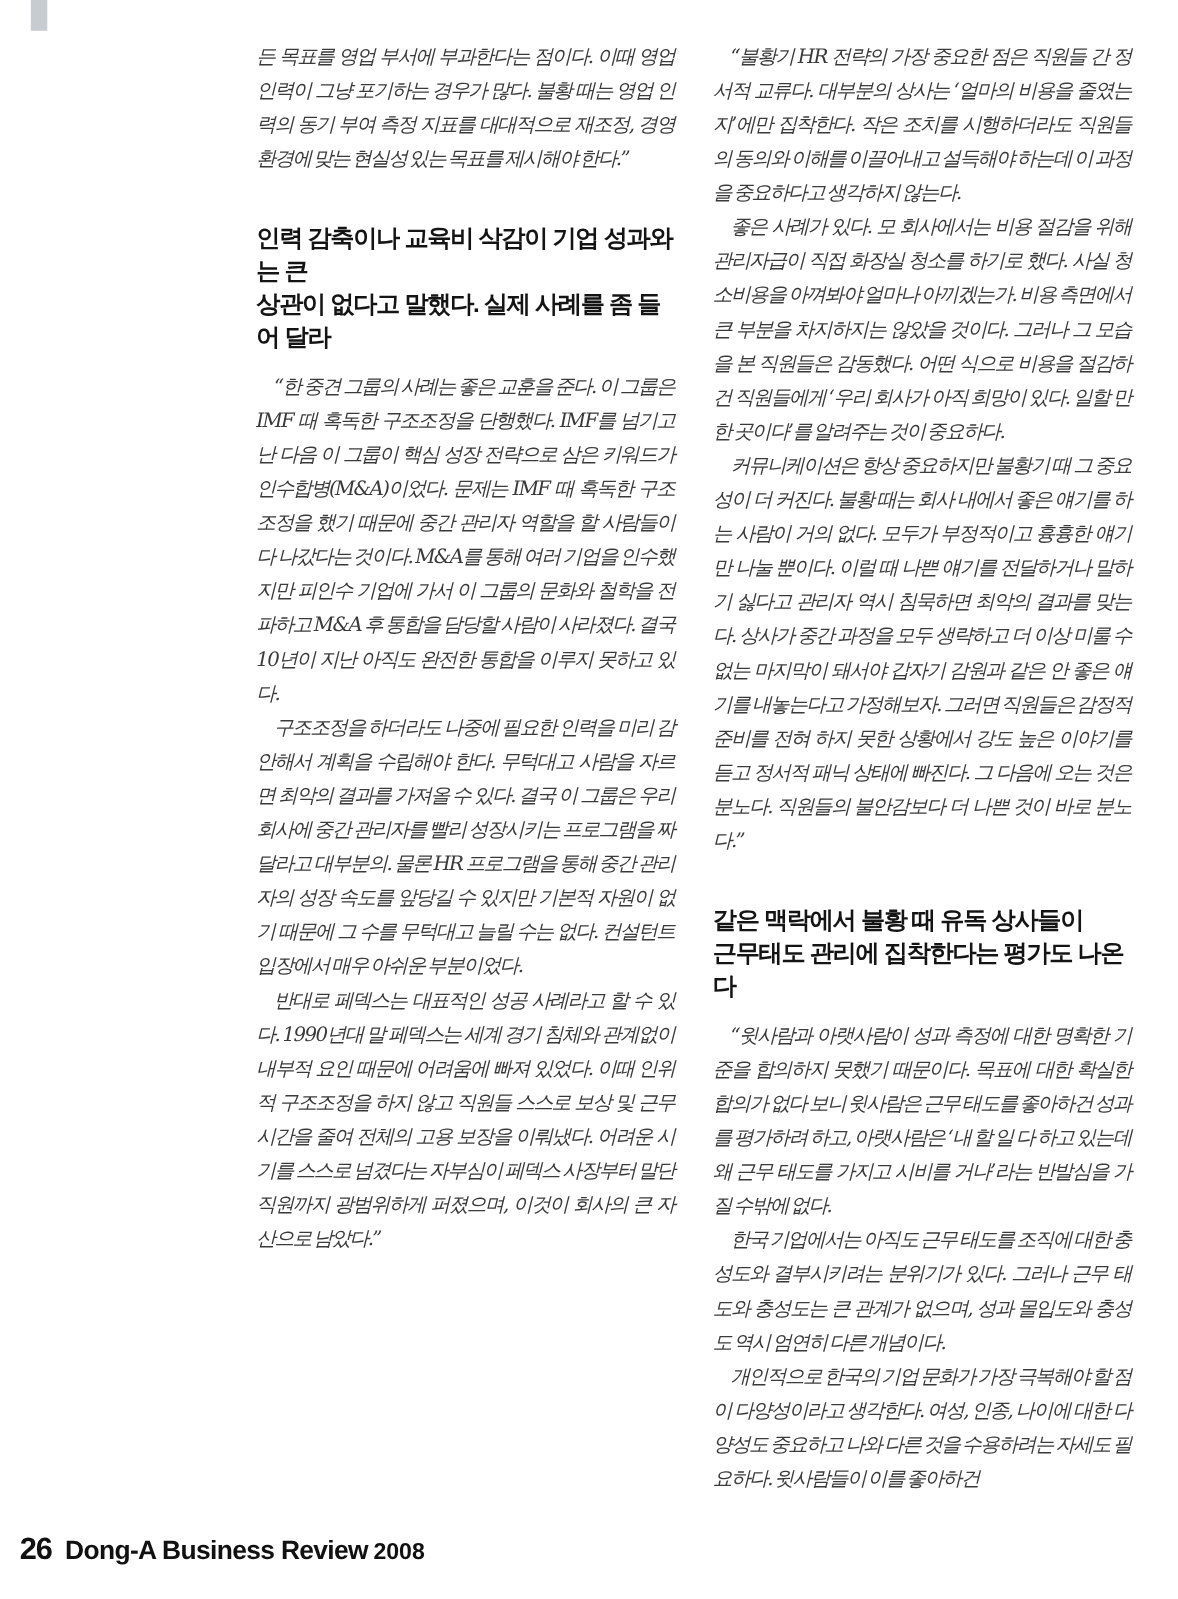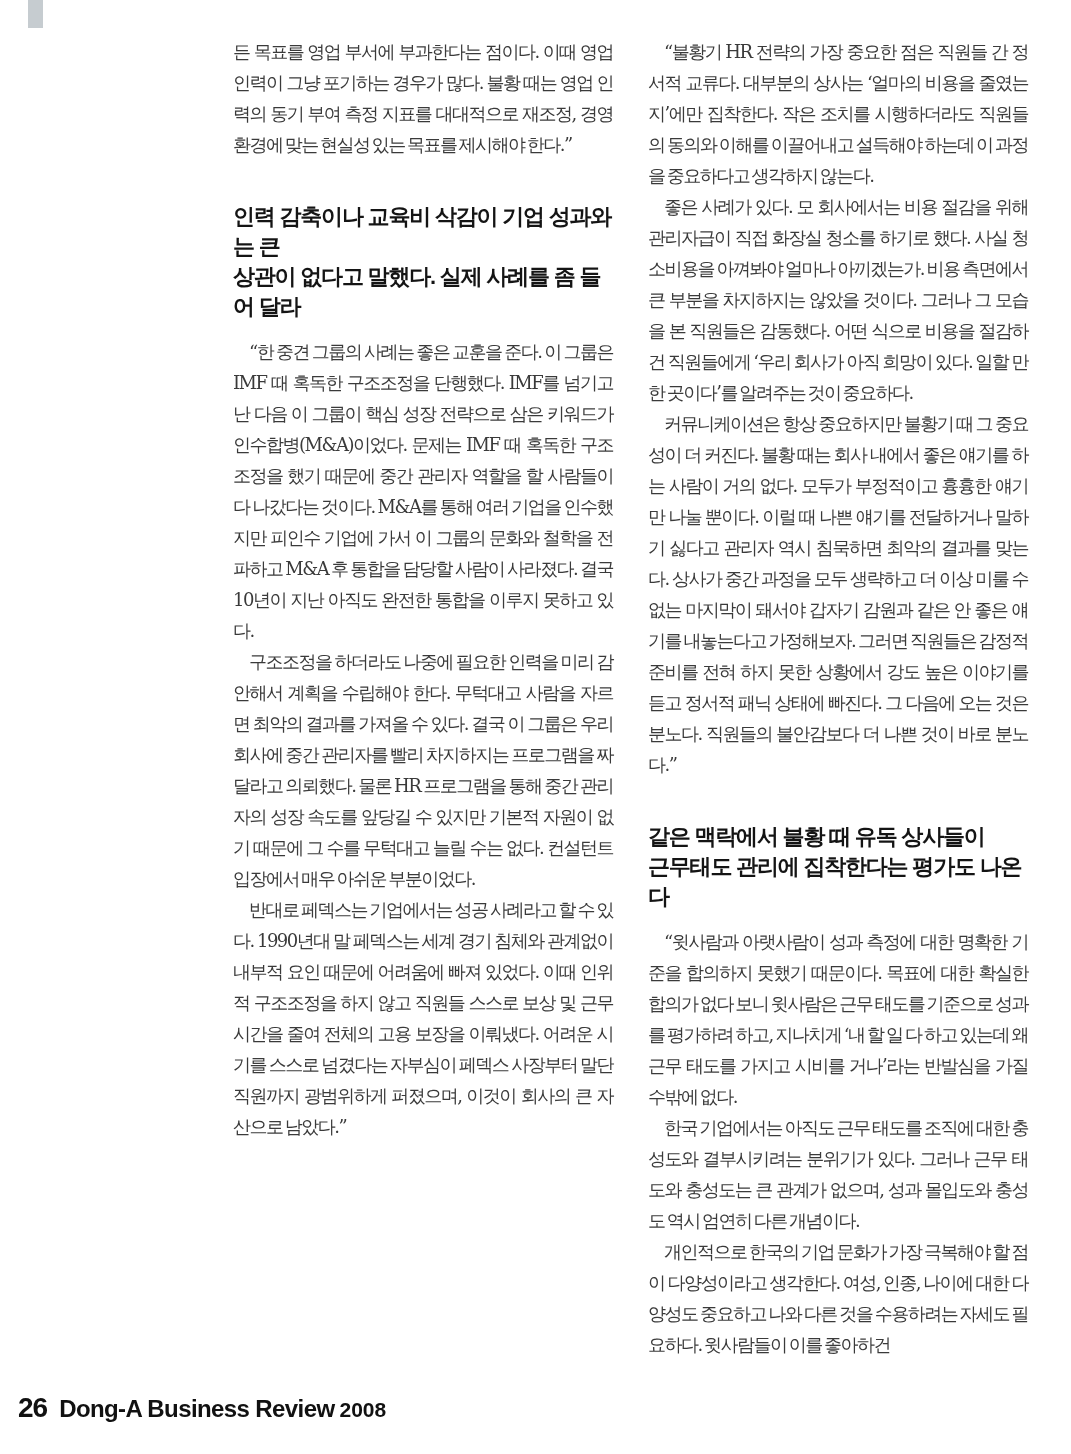--- a/index.html
+++ b/index.html
@@ -37,20 +37,21 @@
   }
   .body-para {
     font-size: 18px;
     line-height: 31px;
     letter-spacing: -1.5px;
     word-spacing: -2px;
     color: #3a3a3a;
     text-align: justify;
     word-break: break-all;
     margin: 0;
+    font-style: italic;
   }
   .body-para.indent {
     text-indent: 16px;
   }
   .heading {
     font-family: "Liberation Sans", "DejaVu Sans", sans-serif;
     font-weight: bold;
     font-size: 22px;
     line-height: 30px;
     letter-spacing: -1.2px;
@@ -89,31 +90,31 @@
 
   <div class="edge-mark"></div>
 
   <div class="columns">
 
     <div class="col">
       <p class="body-para">든 목표를 영업 부서에 부과한다는 점이다. 이때 영업 인력이 그냥 포기하는 경우가 많다. 불황 때는 영업 인력의 동기 부여 측정 지표를 대대적으로 재조정, 경영 환경에 맞는 현실성 있는 목표를 제시해야 한다.”</p>
       <div class="heading">인력 감축이나 교육비 삭감이 기업 성과와는 큰
 상관이 없다고 말했다. 실제 사례를 좀 들어 달라</div>
       <p class="body-para indent">“한 중견 그룹의 사례는 좋은 교훈을 준다. 이 그룹은 IMF 때 혹독한 구조조정을 단행했다. IMF를 넘기고 난 다음 이 그룹이 핵심 성장 전략으로 삼은 키워드가 인수합병(M&amp;A)이었다. 문제는 IMF 때 혹독한 구조조정을 했기 때문에 중간 관리자 역할을 할 사람들이 다 나갔다는 것이다. M&amp;A를 통해 여러 기업을 인수했지만 피인수 기업에 가서 이 그룹의 문화와 철학을 전파하고 M&amp;A 후 통합을 담당할 사람이 사라졌다. 결국 10년이 지난 아직도 완전한 통합을 이루지 못하고 있다.</p>
-      <p class="body-para indent">구조조정을 하더라도 나중에 필요한 인력을 미리 감안해서 계획을 수립해야 한다. 무턱대고 사람을 자르면 최악의 결과를 가져올 수 있다. 결국 이 그룹은 우리 회사에 중간 관리자를 빨리 차지하지는 프로그램을 짜 달라고 의뢰했다. 물론 HR 프로그램을 통해 중간 관리자의 성장 속도를 앞당길 수 있지만 기본적 자원이 없기 때문에 그 수를 무턱대고 늘릴 수는 없다. 컨설턴트 입장에서 매우 아쉬운 부분이었다.</p>
-      <p class="body-para indent">반대로 페덱스는 기업에서는 성공 사례라고 할 수 있다. 1990년대 말 페덱스는 세계 경기 침체와 관계없이 내부적 요인 때문에 어려움에 빠져 있었다. 이때 인위적 구조조정을 하지 않고 직원들 스스로 보상 및 근무시간을 줄여 전체의 고용 보장을 이뤄냈다. 어려운 시기를 스스로 넘겼다는 자부심이 페덱스 사장부터 말단 직원까지 광범위하게 퍼졌으며, 이것이 회사의 큰 자산으로 남았다.”</p>
+      <p class="body-para indent">구조조정을 하더라도 나중에 필요한 인력을 미리 감안해서 계획을 수립해야 한다. 무턱대고 사람을 자르면 최악의 결과를 가져올 수 있다. 결국 이 그룹은 우리 회사에 중간 관리자를 빨리 성장시키는 프로그램을 짜 달라고 대부분의. 물론 HR 프로그램을 통해 중간 관리자의 성장 속도를 앞당길 수 있지만 기본적 자원이 없기 때문에 그 수를 무턱대고 늘릴 수는 없다. 컨설턴트 입장에서 매우 아쉬운 부분이었다.</p>
+      <p class="body-para indent">반대로 페덱스는 대표적인 성공 사례라고 할 수 있다. 1990년대 말 페덱스는 세계 경기 침체와 관계없이 내부적 요인 때문에 어려움에 빠져 있었다. 이때 인위적 구조조정을 하지 않고 직원들 스스로 보상 및 근무시간을 줄여 전체의 고용 보장을 이뤄냈다. 어려운 시기를 스스로 넘겼다는 자부심이 페덱스 사장부터 말단 직원까지 광범위하게 퍼졌으며, 이것이 회사의 큰 자산으로 남았다.”</p>
     </div>
 
     <div class="col">
       <p class="body-para indent">“불황기 HR 전략의 가장 중요한 점은 직원들 간 정서적 교류다. 대부분의 상사는 ‘얼마의 비용을 줄였는지’에만 집착한다. 작은 조치를 시행하더라도 직원들의 동의와 이해를 이끌어내고 설득해야 하는데 이 과정을 중요하다고 생각하지 않는다.</p>
       <p class="body-para indent">좋은 사례가 있다. 모 회사에서는 비용 절감을 위해 관리자급이 직접 화장실 청소를 하기로 했다. 사실 청소비용을 아껴봐야 얼마나 아끼겠는가. 비용 측면에서 큰 부분을 차지하지는 않았을 것이다. 그러나 그 모습을 본 직원들은 감동했다. 어떤 식으로 비용을 절감하건 직원들에게 ‘우리 회사가 아직 희망이 있다. 일할 만한 곳이다’를 알려주는 것이 중요하다.</p>
       <p class="body-para indent">커뮤니케이션은 항상 중요하지만 불황기 때 그 중요성이 더 커진다. 불황 때는 회사 내에서 좋은 얘기를 하는 사람이 거의 없다. 모두가 부정적이고 흉흉한 얘기만 나눌 뿐이다. 이럴 때 나쁜 얘기를 전달하거나 말하기 싫다고 관리자 역시 침묵하면 최악의 결과를 맞는다. 상사가 중간 과정을 모두 생략하고 더 이상 미룰 수 없는 마지막이 돼서야 갑자기 감원과 같은 안 좋은 얘기를 내놓는다고 가정해보자. 그러면 직원들은 감정적 준비를 전혀 하지 못한 상황에서 강도 높은 이야기를 듣고 정서적 패닉 상태에 빠진다. 그 다음에 오는 것은 분노다. 직원들의 불안감보다 더 나쁜 것이 바로 분노다.”</p>
       <div class="heading">같은 맥락에서 불황 때 유독 상사들이
 근무태도 관리에 집착한다는 평가도 나온다</div>
-      <p class="body-para indent">“윗사람과 아랫사람이 성과 측정에 대한 명확한 기준을 합의하지 못했기 때문이다. 목표에 대한 확실한 합의가 없다 보니 윗사람은 근무 태도를 기준으로 성과를 평가하려 하고, 지나치게 ‘내 할 일 다 하고 있는데 왜 근무 태도를 가지고 시비를 거나’라는 반발심을 가질 수밖에 없다.</p>
+      <p class="body-para indent">“윗사람과 아랫사람이 성과 측정에 대한 명확한 기준을 합의하지 못했기 때문이다. 목표에 대한 확실한 합의가 없다 보니 윗사람은 근무 태도를 좋아하건 성과를 평가하려 하고, 아랫사람은 ‘내 할 일 다 하고 있는데 왜 근무 태도를 가지고 시비를 거나’라는 반발심을 가질 수밖에 없다.</p>
       <p class="body-para indent">한국 기업에서는 아직도 근무 태도를 조직에 대한 충성도와 결부시키려는 분위기가 있다. 그러나 근무 태도와 충성도는 큰 관계가 없으며, 성과 몰입도와 충성도 역시 엄연히 다른 개념이다.</p>
       <p class="body-para indent">개인적으로 한국의 기업 문화가 가장 극복해야 할 점이 다양성이라고 생각한다. 여성, 인종, 나이에 대한 다양성도 중요하고 나와 다른 것을 수용하려는 자세도 필요하다. 윗사람들이 이를 좋아하건</p>
     </div>
 
   </div>
 
   <div class="footer">
     <span class="page-number">26</span>
     <span class="journal">Dong-A Business Review</span>
     <span class="year">2008</span>

